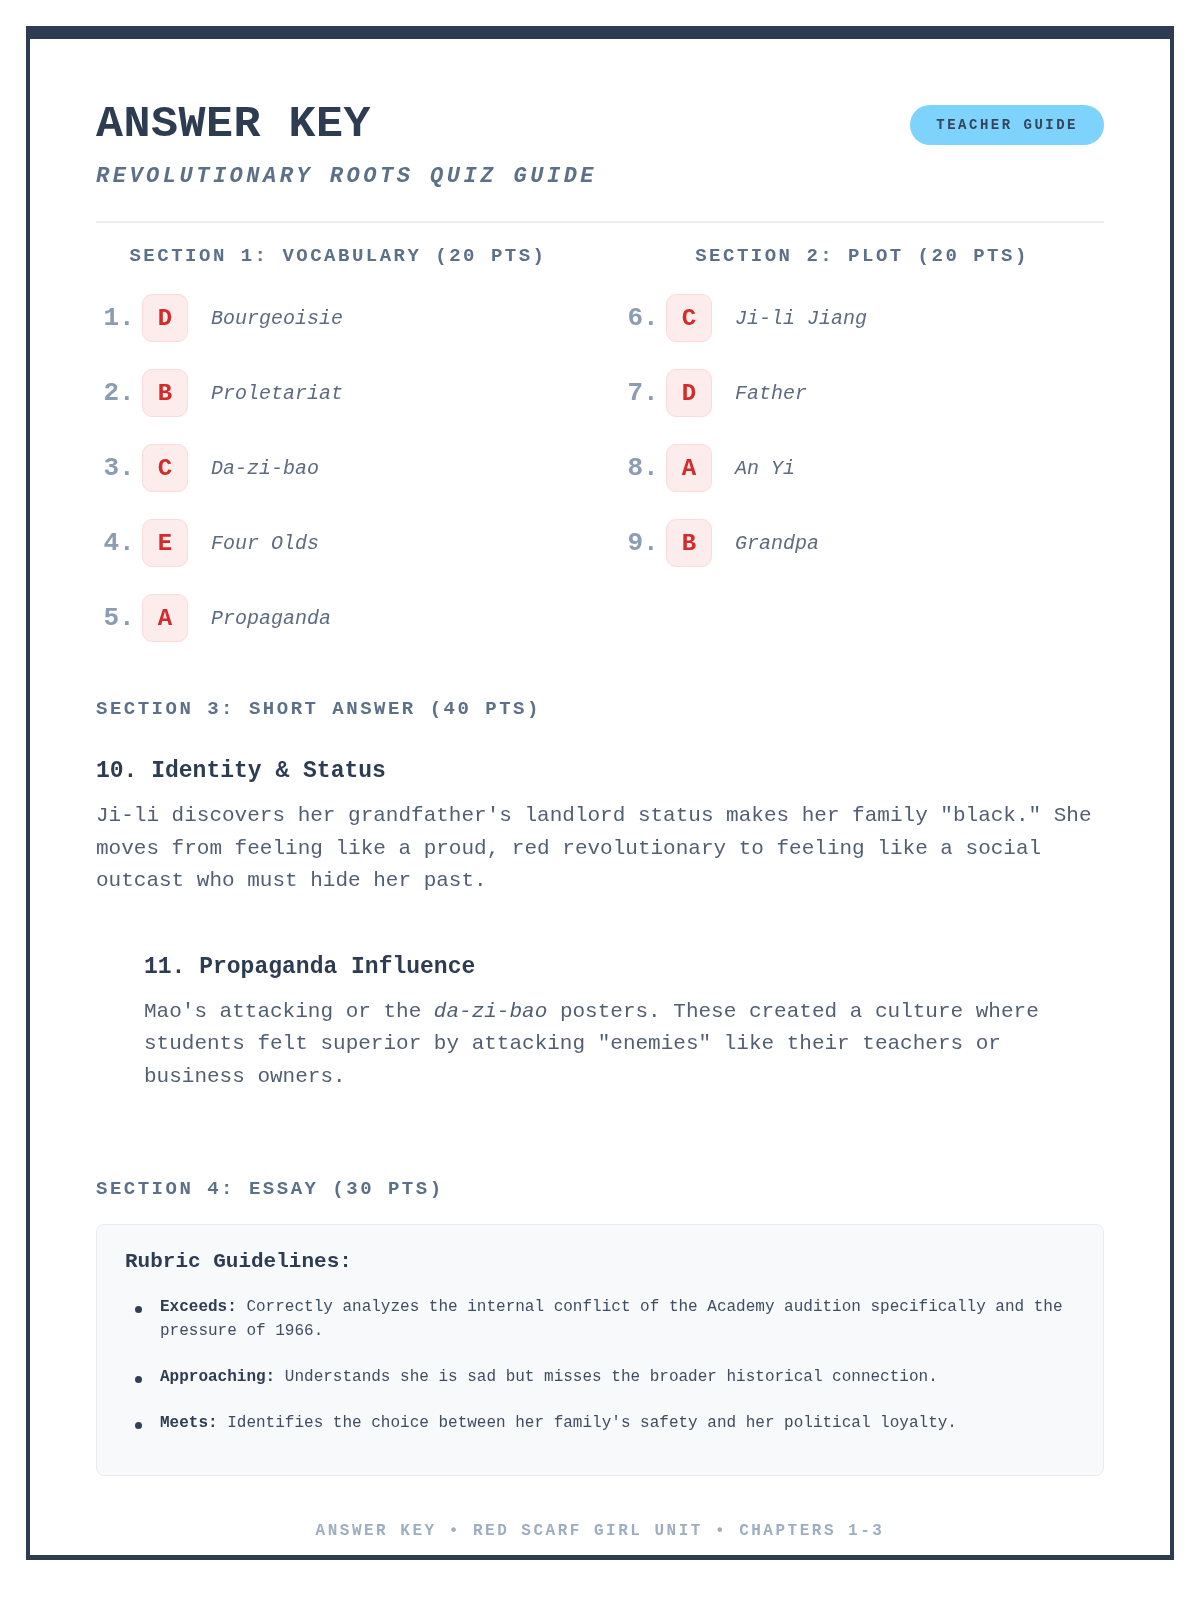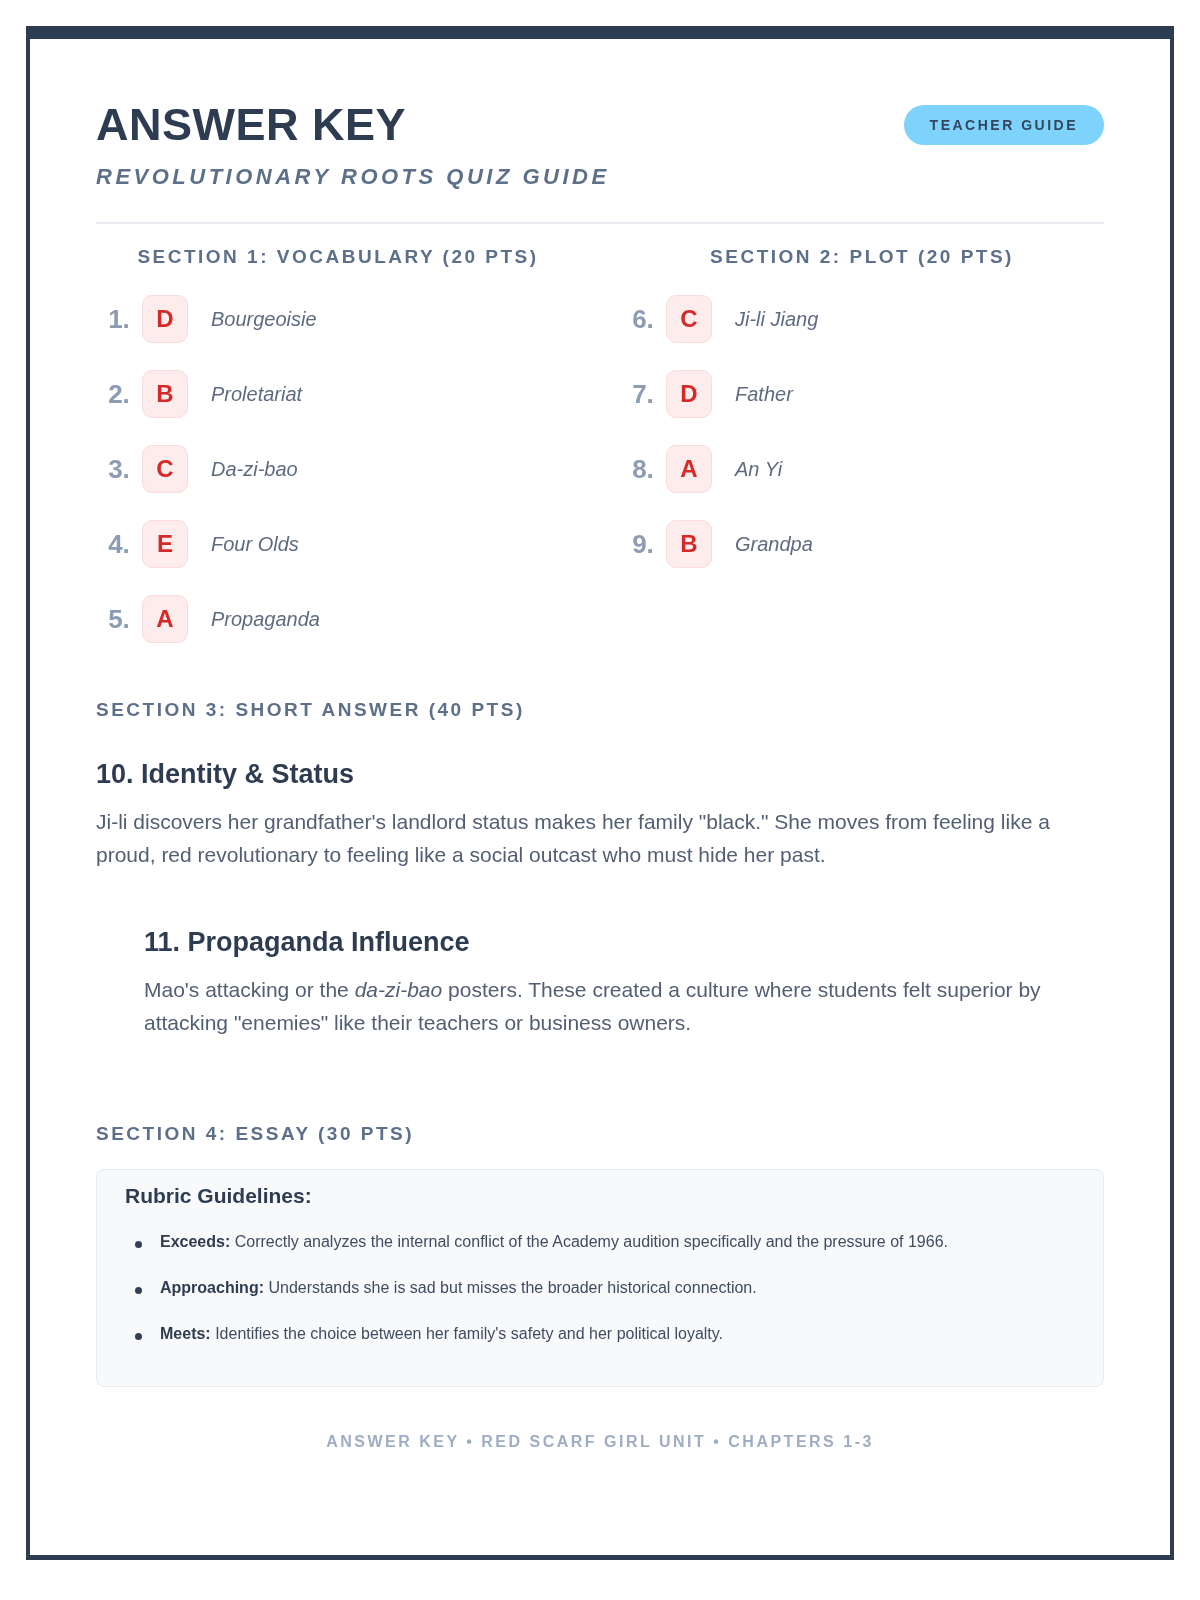--- a/index.html
+++ b/index.html
@@ -8,21 +8,21 @@
 
   .card {
     position: absolute;
     left: 26px; top: 26px;
     width: 1148px; height: 1534px;
     background: #ffffff;
     border: 4px solid #2e3c52;
     border-top-width: 13px;
     border-bottom-width: 5px;
   }
-  .content { padding: 62px 66px 0 66px; }
+  .content { padding: 62px 66px 0 66px; font-family: Liberation Mono, monospace; }
 
   
   .header-row { display: flex; justify-content: space-between; align-items: flex-start; }
   .page-title {
     font-size: 45px; font-weight: 900; color: #2e3c52;
     letter-spacing: 0.5px; line-height: 1.05;
   }
   .guide-badge {
     background: #7dd3fc; color: #36455e;
     font-size: 14px; font-weight: bold; letter-spacing: 2.5px;
@@ -56,34 +56,34 @@
     color: #d42a2a; font-size: 24px; font-weight: 800;
   }
   .term {
     margin-left: 23px; font-size: 20px; font-style: italic; color: #5d6b80;
   }
 
   
   .short-answer-section { margin-top: 56px; }
   .question-block { margin-top: 38px; }
   .question-block.second { margin-top: 56px; margin-left: 48px; }
-  .question-title { font-size: 27px; font-weight: bold; color: #2e3c52; }
+  .question-title { font-size: 23px; font-weight: bold; color: #2e3c52; }
   .question-answer {
     margin-top: 16px; font-size: 21px; color: #525f73; line-height: 1.55;
   }
   .question-answer .inline-italic { font-style: italic; }
 
   
   .essay-section { margin-top: 84px; }
   .rubric-box {
     margin-top: 24px;
     background: #f7f9fb;
     border: 1px solid #e8ecf1;
     border-radius: 8px;
-    padding: 14px 28px 40px 28px;
+    padding: 25px 28px 40px 28px;
   }
   .rubric-title { font-size: 21px; font-weight: bold; color: #2e3c52; }
   .rubric-list { margin-top: 12px; }
   .rubric-bullet { display: flex; margin-top: 22px; }
   .bullet-dot {
     width: 7px; height: 7px; border-radius: 50%;
     background: #333f54; flex: 0 0 7px;
     margin: 11px 18px 0 10px;
   }
   .rubric-text { font-size: 16px; color: #3f4c61; line-height: 1.5; }

